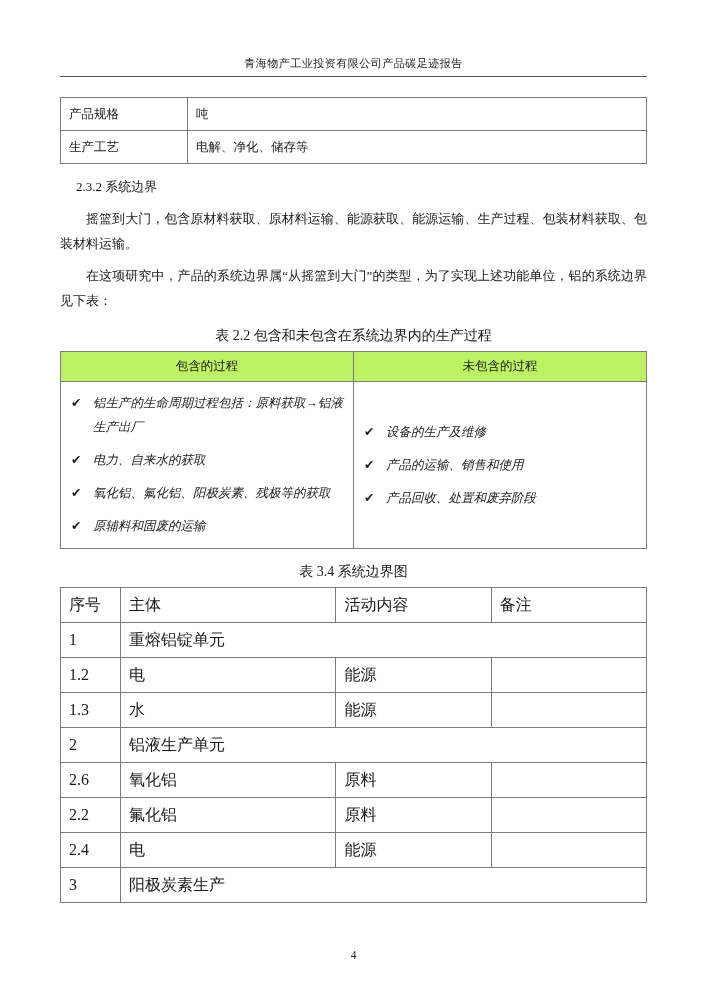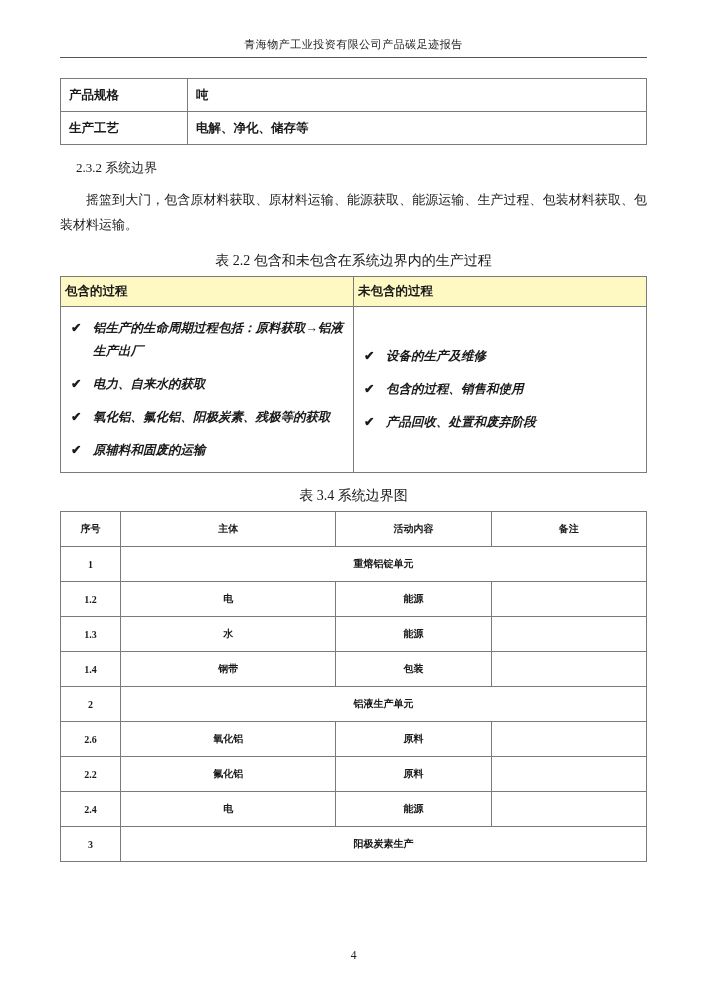--- a/index.html
+++ b/index.html
@@ -12,41 +12,41 @@
     height: 999px;
     font-family: "Liberation Serif", "DejaVu Serif", serif;
     color: #1a1a1a;
     position: relative;
     overflow: hidden;
   }
   .page {
     width: 707px;
     height: 999px;
     box-sizing: border-box;
-    padding: 37px 60px 30px 60px;
+    padding: 56px 60px 30px 60px;
     position: relative;
   }
   .header {
     text-align: center;
     font-size: 11px;
     letter-spacing: 0.5px;
     color: #222;
     padding-bottom: 5px;
     border-bottom: 1px solid #555;
     margin-bottom: 20px;
   }
   table {
     border-collapse: collapse;
     width: 100%;
     font-size: 12.5px;
   }
   table td, table th {
     border: 1px solid #7a7a7a;
     padding: 6px 8px;
-    font-weight: bold;
+    font-weight: normal;
     vertical-align: middle;
   }
   .tbl-spec td:first-child { width: 110px; }
   .tbl-spec td { height: 20px; }
 
   h4.section {
     font-size: 13px;
     font-weight: normal;
     margin: 14px 0 10px 16px;
   }
@@ -56,22 +56,22 @@
     margin: 0 0 6px 0;
     text-indent: 2em;
     text-align: justify;
   }
   .caption {
     text-align: center;
     font-size: 14px;
     margin: 14px 0 6px 0;
   }
   .tbl-scope th {
-    text-align: left;
-    background: #fef9c3;
+    text-align: center;
+    background: #bef264;
     font-size: 12.5px;
     padding: 6px 4px;
   }
   .tbl-scope td {
     vertical-align: middle;
     padding: 10px 10px;
   }
   .scope-list {
     list-style: none;
     margin: 0;
@@ -86,23 +86,23 @@
     font-style: italic;
   }
   .scope-list li:last-child { margin-bottom: 0; }
   .scope-list li .tick {
     position: absolute;
     left: 0;
     top: 0;
     font-style: normal;
   }
   .tbl-boundary td, .tbl-boundary th {
-    text-align: center;
+    text-align: left;
     height: 22px;
-    font-size: 10px;
+    font-size: 16px;
     margin-top: 36px;
   }
   .tbl-boundary col.c1 { width: 60px; }
   .tbl-boundary col.c2 { width: 215px; }
   .tbl-boundary col.c3 { width: 155px; }
   .tbl-boundary col.c4 { width: 155px; }
   .footer-num {
     position: absolute;
     bottom: 38px;
     left: 0;
@@ -128,20 +128,21 @@
       <tr>
         <td>生产工艺</td>
         <td>电解、净化、储存等</td>
       </tr>
     </tbody>
   </table>
 
   <h4 class="section">2.3.2 系统边界</h4>
 
   <p class="body">摇篮到大门，包含原材料获取、原材料运输、能源获取、能源运输、生产过程、包装材料获取、包装材料运输。</p>
+  <p class="body">在这项研究中，产品的系统边界属“从摇篮到大门”的类型，为了实现上述功能单位，铝的系统边界见下表：</p>
 
   <div class="caption">表 2.2 包含和未包含在系统边界内的生产过程</div>
 
   <table class="tbl-scope">
     <colgroup>
         <col style="width:50%">
         <col style="width:50%">
       </colgroup>
     <thead>
       <tr>
@@ -155,21 +156,21 @@
           <ul class="scope-list">
             <li><span class="tick">✔</span><span>铝生产的生命周期过程包括：原料获取→铝液生产出厂</span></li>
             <li><span class="tick">✔</span><span>电力、自来水的获取</span></li>
             <li><span class="tick">✔</span><span>氧化铝、氟化铝、阳极炭素、残极等的获取</span></li>
             <li><span class="tick">✔</span><span>原辅料和固废的运输</span></li>
           </ul>
         </td>
         <td>
           <ul class="scope-list">
             <li><span class="tick">✔</span><span>设备的生产及维修</span></li>
-            <li><span class="tick">✔</span><span>包含的过程、销售和使用</span></li>
+            <li><span class="tick">✔</span><span>产品的运输、销售和使用</span></li>
             <li><span class="tick">✔</span><span>产品回收、处置和废弃阶段</span></li>
           </ul>
         </td>
       </tr>
     </tbody>
   </table>
 
   <div class="caption">表 3.4 系统边界图</div>
 
   <table class="tbl-boundary">
@@ -198,26 +199,20 @@
         <td>能源</td>
         <td></td>
       </tr>
       <tr>
         <td>1.3</td>
         <td>水</td>
         <td>能源</td>
         <td></td>
       </tr>
       <tr>
-        <td>1.4</td>
-        <td>钢带</td>
-        <td>包装</td>
-        <td></td>
-      </tr>
-      <tr>
         <td>2</td>
         <td colspan="3">铝液生产单元</td>
       </tr>
       <tr>
         <td>2.6</td>
         <td>氧化铝</td>
         <td>原料</td>
         <td></td>
       </tr>
       <tr>

